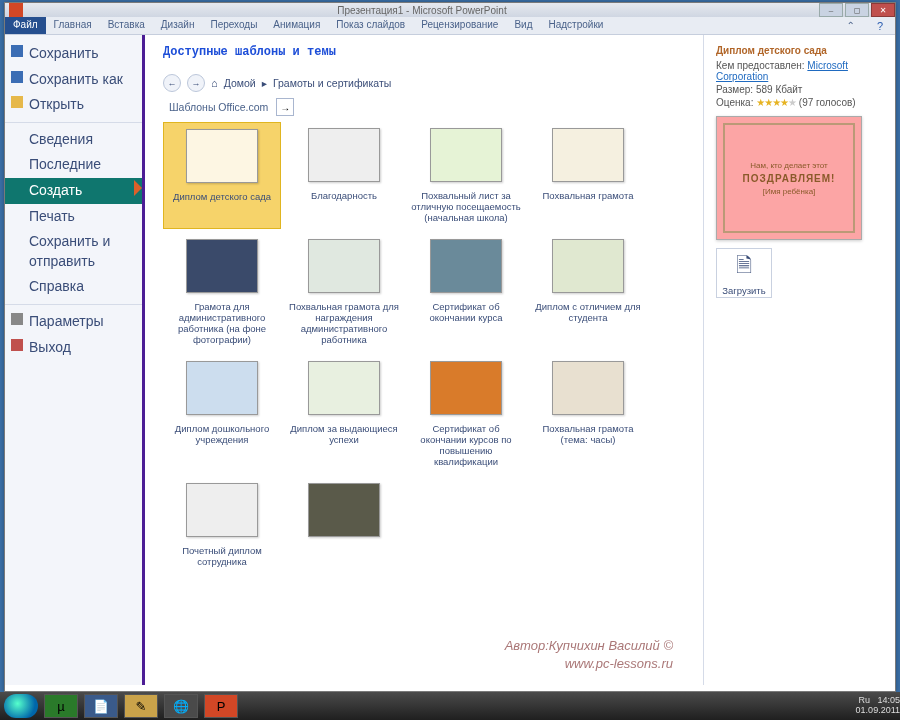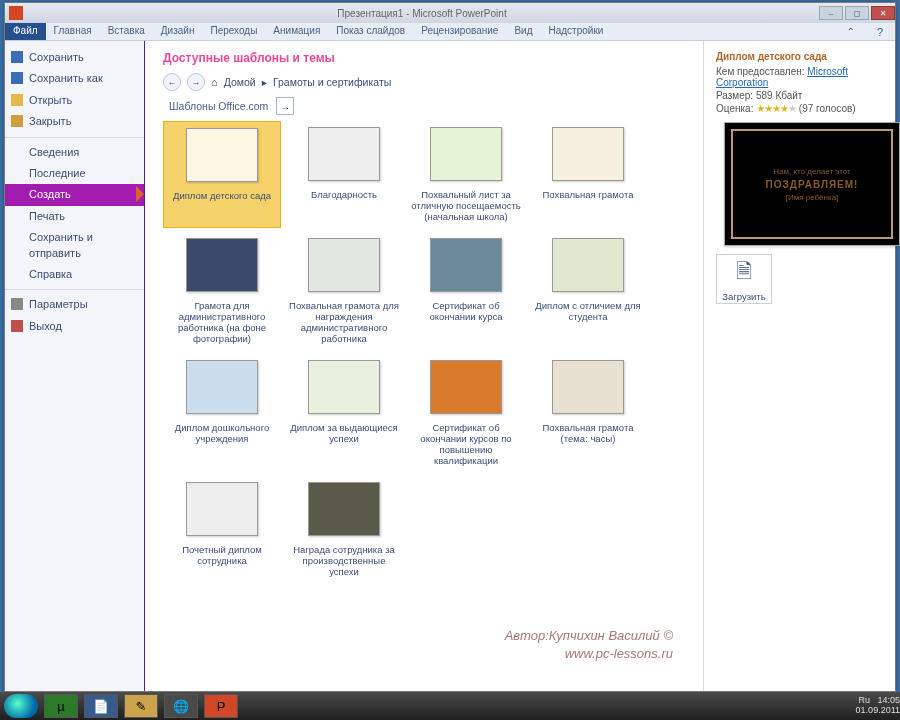--- a/index.html
+++ b/index.html
@@ -1,58 +1,58 @@
 <!DOCTYPE html>
 <html><head>
 <meta charset="utf-8">
 <style>
   * { box-sizing: border-box; margin: 0; padding: 0; font-family: "Segoe UI", Tahoma, sans-serif; }
   body { width: 900px; height: 720px; overflow: hidden; background: #3a6ea5; }
   .window { position: absolute; left: 4px; top: 2px; width: 892px; height: 690px; background: #fff; border: 1px solid #7a7a7a; box-shadow: 0 0 4px rgba(0,0,0,0.3); }
-  .titlebar { height: 20px; background: linear-gradient(#e6e9ef,#cfd6e2); display: flex; align-items: center; font-size: 10px; color: #555; padding-left: 4px; }
+  .titlebar { height: 14px; background: linear-gradient(#e6e9ef,#cfd6e2); display: flex; align-items: center; font-size: 10px; color: #555; padding-left: 4px; }
   .titlebar .doc { flex: 1; text-align: center; color: #666; }
   .win-controls { display: flex; }
   .win-controls span { width: 24px; height: 14px; margin-left: 2px; background: #c9d3e2; border: 1px solid #9aa; display: flex; align-items: center; justify-content: center; font-size: 8px; cursor: pointer; }
   .win-controls .close { background: #c0504d; color: #fff; border-color: #8a3a38; }
   .ribbon-tabs { height: 18px; background: #e8ecf3; display: flex; font-size: 10px; color: #4a628a; border-bottom: 1px solid #c6cedd; }
   .ribbon-tabs span { padding: 2px 8px; cursor: pointer; }
   .ribbon-tabs .file { background: #264f8f; color: #fff; }
   .ribbon-help { margin-left: auto; display: flex; align-items: center; padding-right: 4px; }
   .content { display: flex; height: calc(100% - 38px); }
-  .sidebar { width: 140px; background: #f3f5fa; border-right: 1px solid #4c1d95; font-size: 11px; color: #3a4d78; padding-top: 6px; }
+  .sidebar { width: 140px; background: #f3f5fa; border-right: 3px solid #4c1d95; font-size: 14px; color: #3a4d78; padding-top: 6px; }
   .sidebar .item { padding: 3px 8px 3px 24px; cursor: pointer; position: relative; line-height: 1.4; }
   .sidebar .item.divider { border-bottom: 1px solid #d5dbe8; margin: 4px 0; padding: 0; height: 0; cursor: default; }
-  .sidebar .item.active { background: #a21caf; color: #fff; }
+  .sidebar .item.active { background: #0f766e; color: #fff; }
   .sidebar .item.active::after { content: ""; position: absolute; right: -8px; top: 2px; border: 8px solid transparent; border-left-color: #db602a; }
   .sidebar .icon { position: absolute; left: 6px; top: 4px; width: 12px; height: 12px; }
   .central { flex: 1; padding: 10px 14px 0 18px; overflow: hidden; position: relative; }
-  .sec-title { font-size: 12px; color: #ec4899; font-weight: 600; margin-bottom: 8px; }
+  .sec-title { font-size: 12px; color: #1d4ed8; font-weight: 600; margin-bottom: 15px; font-family: Liberation Mono, monospace; }
   .breadcrumb { display: flex; align-items: center; gap: 6px; font-size: 10.5px; color: #3a4d78; margin-bottom: 6px; }
   .breadcrumb .navbtn { width: 18px; height: 18px; border: 1px solid #bcc7da; border-radius: 9px; display: flex; align-items: center; justify-content: center; font-size: 9px; cursor: pointer; background: #f0f3f9; }
   .searchrow { display: flex; align-items: center; margin-top: 4px; }
   .searchrow .lbl { font-size: 10.5px; color: #4a628a; padding: 2px 6px; }
   .searchrow input { margin-left: auto; width: 220px; font-size: 10px; font-style: italic; color: #888; padding: 1px 4px; border: 1px solid #a9b6cf; }
   .searchrow .go { width: 18px; height: 18px; border: 1px solid #a9b6cf; margin-left: 2px; display: flex; align-items: center; justify-content: center; font-size: 10px; cursor: pointer; }
   .grid-wrap { position: relative; margin-top: 6px; height: 560px; overflow-y: auto; }
   .grid { display: grid; grid-template-columns: repeat(4, 118px); gap: 4px; }
   .tpl { text-align: center; font-size: 9.5px; color: #3a4d78; padding: 6px 2px; cursor: pointer; }
   .tpl.selected { background: #f6d36a; border: 1px solid #e0b520; }
   .thumb { width: 72px; height: 54px; margin: 0 auto 8px; background: #fff; border: 1px solid #999; box-shadow: 1px 1px 2px rgba(0,0,0,0.2); position: relative; }
   .detail { width: 192px; border-left: 1px solid #d5dbe8; padding: 10px 12px; font-size: 10px; color: #555; }
   .detail .dtitle { font-weight: 700; color: #b16629; margin-bottom: 4px; }
   .detail .row { margin-bottom: 2px; }
   .detail a { color: #1f6ac0; }
   .stars { color: #e6b322; letter-spacing: -1px; }
   .stars .empty { color: #ccc; }
-  .preview { width: 176px; height: 124px; border: 1px solid #aaa; margin: 8px 8px; background: #000000; box-shadow: 0 1px 3px rgba(0,0,0,0.2); position: relative; }
+  .preview { width: 146px; height: 124px; border: 1px solid #aaa; margin: 8px 0; background: #fca5a5; box-shadow: 0 1px 3px rgba(0,0,0,0.2); position: relative; }
   .preview-inner { position:absolute; inset:6px; border:2px double #b97; display:flex; flex-direction:column; align-items:center; justify-content:center; font-size:8px; color:#8a5a2a;}
   .preview-inner .pz { font-weight:bold; letter-spacing:1px; font-size:10px; margin:3px 0;}
   .dlbtn { width: 56px; height: 50px; border: 1px solid #c9d1e0; display: flex; flex-direction: column; align-items: center; justify-content: center; font-size: 9.5px; color: #3a4d78; cursor: pointer; margin-top: 2px; }
   .dlbtn .icon { font-size: 20px; }
-  .attribution { position: absolute; right: 30px; bottom: 28px; text-align: right; font-family: Georgia, serif; font-style: italic; color: #a77; font-size: 13px; line-height: 1.4; }
+  .attribution { position: absolute; right: 30px; bottom: 12px; text-align: right; font-family: Georgia, serif; font-style: italic; color: #a77; font-size: 13px; line-height: 1.4; }
   .taskbar { position: absolute; left: 0; bottom: 0; width: 900px; height: 28px; background: linear-gradient(#4b4b4b,#1f1f1f); display: flex; align-items: center; }
   .taskbar .start { width: 34px; height: 24px; margin-left: 4px; border-radius: 12px; background: radial-gradient(circle at 40% 40%, #5fc, #06a 70%); cursor: pointer; }
   .taskbar .tb { width: 34px; height: 24px; margin-left: 6px; background: #333; border: 1px solid #555; cursor: pointer; display:flex;align-items:center;justify-content:center;font-size:13px;}
   .taskbar .tray { margin-left: auto; color: #ddd; font-size: 9px; text-align: right; padding-right: 0; line-height: 1.1; }
   
   .grid-wrap::-webkit-scrollbar { width: 14px; }
   .grid-wrap::-webkit-scrollbar-thumb { background: #c6cedd; border: 1px solid #a9b6cf; }
   .grid-wrap::-webkit-scrollbar-track { background: #eef1f7; }
 </style>
 </head>
@@ -83,21 +83,20 @@
       <span style="font-size:10px;margin-right:6px;">⌃</span>
       <span style="color:#2a5db0;font-size:11px;">?</span>
     </div>
   </div>
 
   <div class="content">
     <div class="sidebar">
       <div class="item"><span class="icon" style="background:#3b6db4;"></span><span>Сохранить</span></div>
       <div class="item"><span class="icon" style="background:#3b6db4;"></span><span>Сохранить как</span></div>
       <div class="item"><span class="icon" style="background:#e6b84a;"></span><span>Открыть</span></div>
-      <div class="item"><span class="icon" style="background:#d0a040;"></span><span>Закрыть</span></div>
       <div class="item divider"></div>
       <div class="item"><span>Сведения</span></div>
       <div class="item"><span>Последние</span></div>
       <div class="item active"><span>Создать</span></div>
       <div class="item"><span>Печать</span></div>
       <div class="item"><span>Сохранить и отправить</span></div>
       <div class="item"><span>Справка</span></div>
       <div class="item divider"></div>
       <div class="item"><span class="icon" style="background:#888;"></span><span>Параметры</span></div>
       <div class="item"><span class="icon" style="background:#c0504d;"></span><span>Выход</span></div>
@@ -166,21 +165,20 @@
             <div class="tpl">
               <div class="thumb" style="background: rgb(232, 224, 208);"></div>
               <div>Похвальная грамота (тема: часы)</div>
             </div>
             <div class="tpl">
               <div class="thumb" style="background: rgb(238, 238, 238);"></div>
               <div>Почетный диплом сотрудника</div>
             </div>
             <div class="tpl">
               <div class="thumb" style="background: rgb(90, 90, 74);"></div>
-              <div>Награда сотрудника за производственные успехи</div>
             </div>
           </div>
       </div>
       <div class="attribution">
         <div>Автор:Купчихин Василий ©</div>
         <div>www.pc-lessons.ru</div>
       </div>
 
     </div>
 

